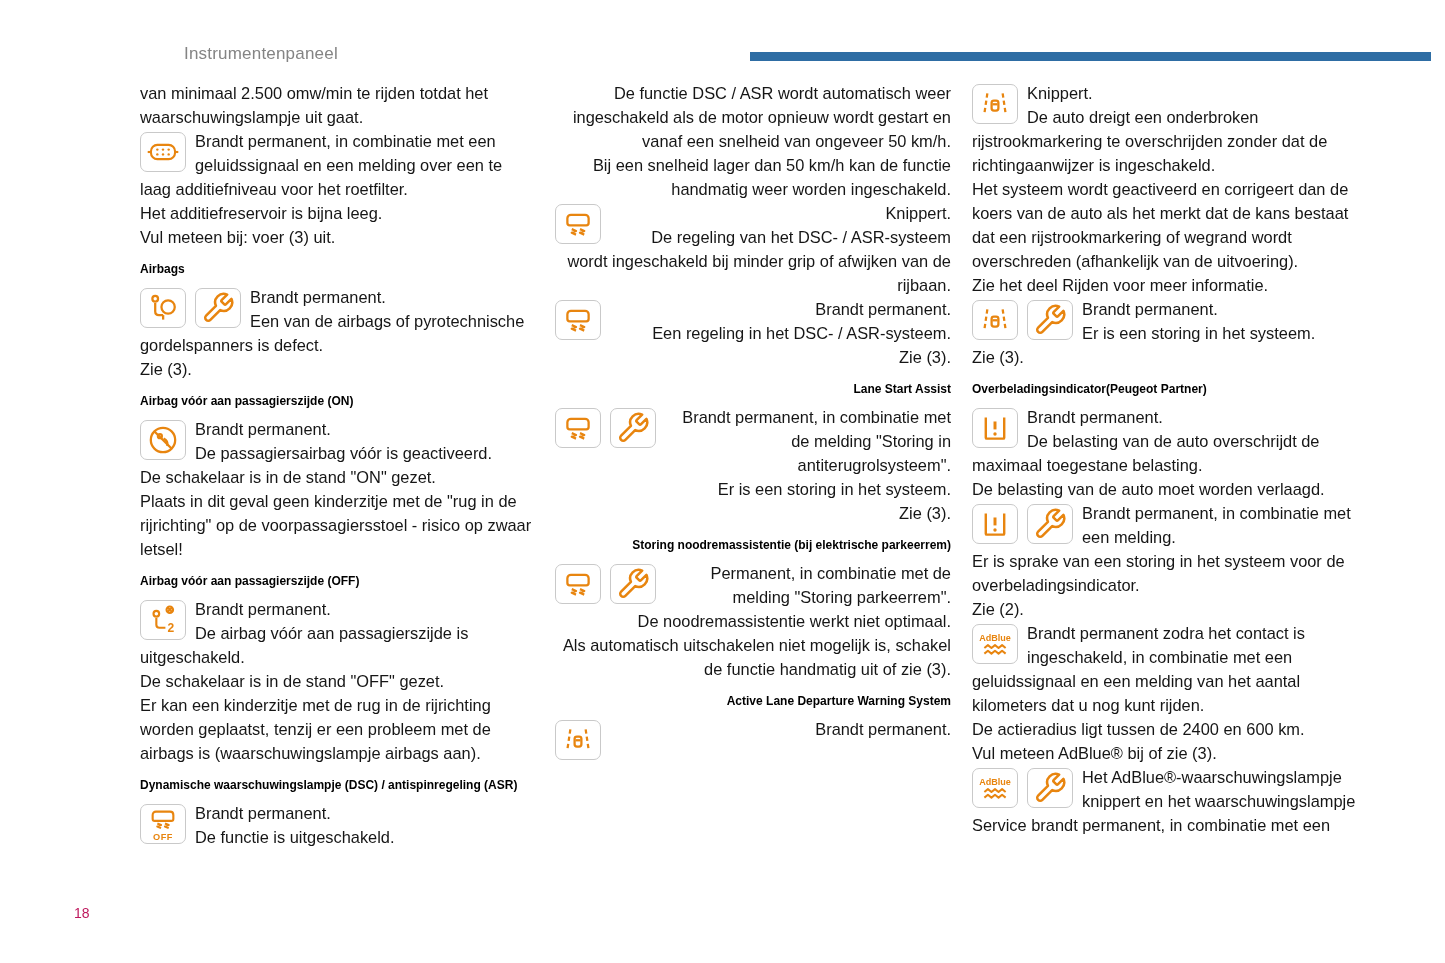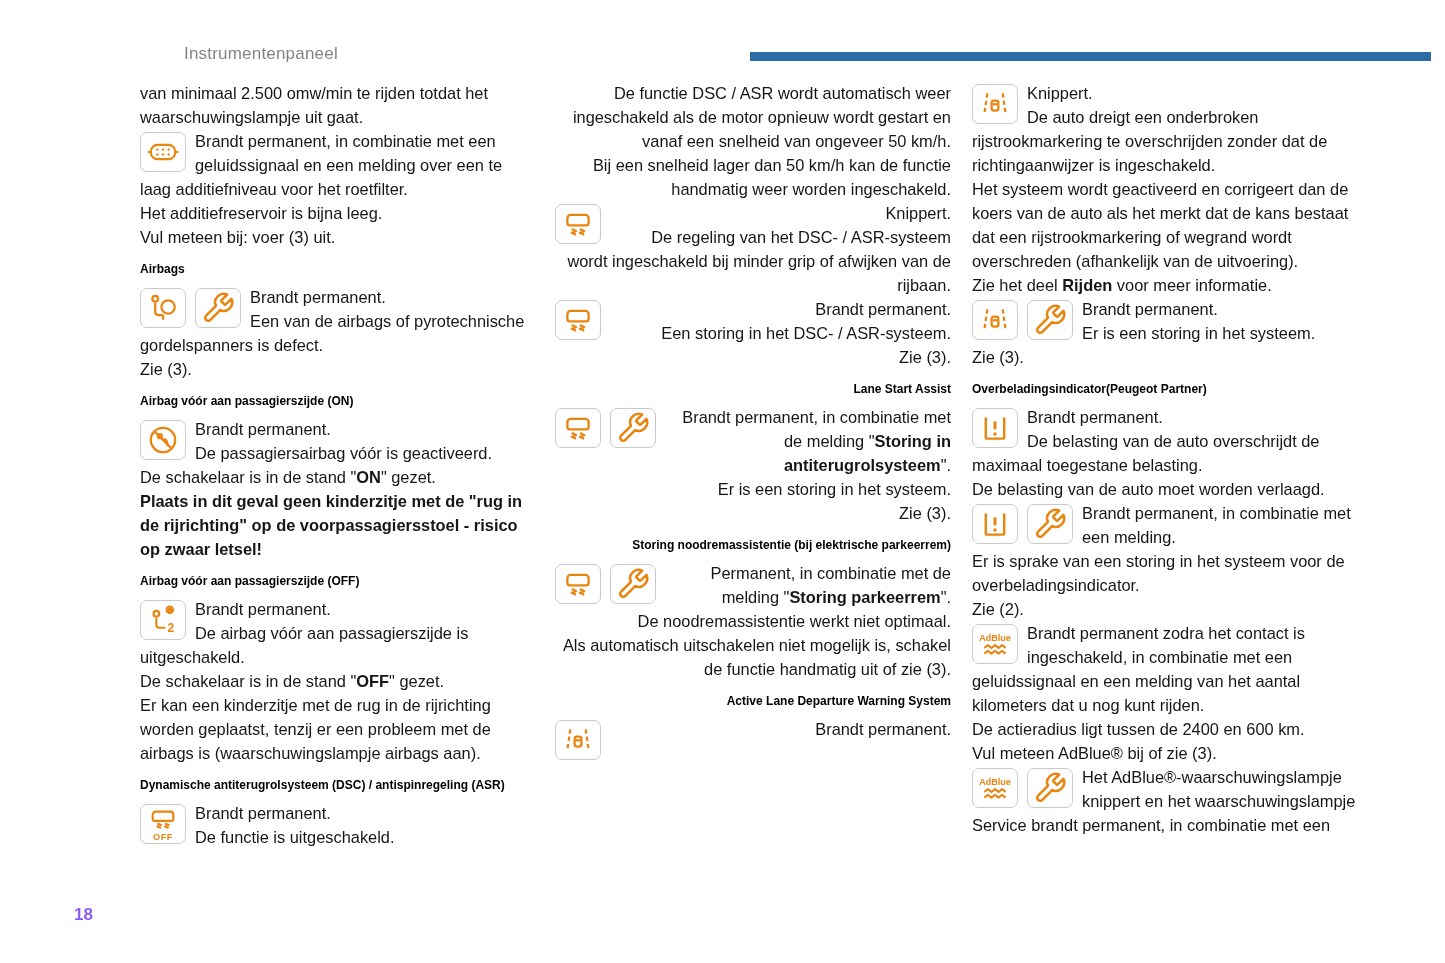--- a/index.html
+++ b/index.html
@@ -27,34 +27,34 @@
   .col-2 { left:555px;text-align:right; }
   .col-3 { left:972px; }
   .h {
     clear:left;
     font-weight:bold; font-size:12px; line-height:23px;
     margin-top:9px; margin-bottom:4px;
     color:#000;
   }
   .p { clear:left; }
   .ip { clear:left; }
-  .b { font-weight:bold; }
+  .b { font-weight:normal; }
   .iconbox {
     float:left;
     width:46px; height:40px;
     border:1px solid #c9c9c9; border-radius:7px;
     margin:3px 9px 3px 0;
     display:flex; align-items:center; justify-content:center;
     background:#fff;
     color:var(--icon-color, #e8850f);
   }
   .iconbox svg { width:34px; height:34px; display:block; }
   .pagenum {
     position:absolute; left:74px; top:905px;
-    font-weight:bold; font-size:17px; color:#8b5cf6;
+    font-weight:normal; font-size:14px; color:#be185d;
   }
 </style>
 </head>
 <body>
 
 <div class="header-label">Instrumentenpaneel</div>
 <div class="top-bar" style="background: rgb(46, 109, 164);"></div>
 
 <div class="col col-1">
     <div class="p"><span>van minimaal 2.500 omw/min te rijden totdat het waarschuwingslampje uit gaat.</span></div>
@@ -103,21 +103,21 @@
         <svg viewBox="0 0 24 24" fill="none" stroke="currentColor" stroke-width="1.5">
           <circle cx="16.8" cy="4.8" r="2.3"></circle>
           <path d="M15.2 3.2 L18.4 6.4 M18.4 3.2 L15.2 6.4"></path>
           <circle cx="7.3" cy="7.6" r="2"></circle>
           <path d="M7.3 10.6 v4.8 c0 1.3 .9 2.1 2.2 2.1 h4.2"></path>
           <text x="17.6" y="20.5" font-size="8.5" font-weight="bold" fill="currentColor" stroke="none" text-anchor="middle" font-family="Liberation Sans, sans-serif">2</text>
         </svg>
       </span><span>Brandt permanent.</span><br><span>De airbag vóór aan passagierszijde is uitgeschakeld.</span></div>
     <div class="p"><span>De schakelaar is in de stand "</span><span class="b">OFF</span><span>" gezet.</span></div>
     <div class="p"><span>Er kan een kinderzitje met de rug in de rijrichting worden geplaatst, tenzij er een probleem met de airbags is (waarschuwingslampje airbags aan).</span></div>
-    <div class="h">Dynamische antiterugrolsysteem (DSC) / antispinregeling (ASR)</div>
+    <div class="h">Dynamische waarschuwingslampje (DSC) / antispinregeling (ASR)</div>
     <div class="ip"><span class="iconbox">
         <svg viewBox="0 0 24 24" fill="none" stroke="currentColor" stroke-width="1.5" stroke-linejoin="round">
           <path d="M7 3.3 h10 c1.3 0 2.3 1 2.3 2.3 v2.8 c0 .8-.6 1.4-1.4 1.4 H6.1 c-.8 0-1.4-.6-1.4-1.4 V5.6 c0-1.3 1-2.3 2.3-2.3 z"></path>
           <path d="M8 11.6 l2.6 1.1 -2.6 1.1 2.6 1.1"></path>
           <path d="M13.4 11.6 l2.6 1.1 -2.6 1.1 2.6 1.1"></path>
           <text x="12" y="23" font-size="6.5" font-weight="bold" fill="currentColor" stroke="none" text-anchor="middle" letter-spacing="0.4" font-family="Liberation Sans, sans-serif">OFF</text>
         </svg>
       </span><span>Brandt permanent.</span><br><span>De functie is uitgeschakeld.</span></div>
   </div>
 <div class="col col-2">
@@ -129,21 +129,21 @@
           <path d="M7.6 15.6 l3 1.3 -3 1.3 3 1.3"></path>
           <path d="M13.4 15.6 l3 1.3 -3 1.3 3 1.3"></path>
         </svg>
       </span><span>Knippert.</span><br><span>De regeling van het DSC- / ASR-systeem wordt ingeschakeld bij minder grip of afwijken van de rijbaan.</span></div>
     <div class="ip"><span class="iconbox">
         <svg viewBox="0 0 24 24" fill="none" stroke="currentColor" stroke-width="1.6" stroke-linejoin="round">
           <path d="M7 5.5 h10 c1.4 0 2.5 1.1 2.5 2.5 v3.3 c0 .9-.7 1.6-1.6 1.6 H6.1 c-.9 0-1.6-.7-1.6-1.6 V8 c0-1.4 1.1-2.5 2.5-2.5 z"></path>
           <path d="M7.6 15.6 l3 1.3 -3 1.3 3 1.3"></path>
           <path d="M13.4 15.6 l3 1.3 -3 1.3 3 1.3"></path>
         </svg>
-      </span><span>Brandt permanent.</span><br><span>Een storing in het DSC- / ASR-systeem.</span></div>
+      </span><span>Brandt permanent.</span><br><span>Een regeling in het DSC- / ASR-systeem.</span></div>
     <div class="p"><span>Zie (3).</span></div>
     <div class="h">Lane Start Assist</div>
     <div class="ip"><span class="iconbox">
         <svg viewBox="0 0 24 24" fill="none" stroke="currentColor" stroke-width="1.6" stroke-linejoin="round">
           <path d="M7 5.5 h10 c1.4 0 2.5 1.1 2.5 2.5 v3.3 c0 .9-.7 1.6-1.6 1.6 H6.1 c-.9 0-1.6-.7-1.6-1.6 V8 c0-1.4 1.1-2.5 2.5-2.5 z"></path>
           <path d="M7.6 15.6 l3 1.3 -3 1.3 3 1.3"></path>
           <path d="M13.4 15.6 l3 1.3 -3 1.3 3 1.3"></path>
         </svg>
       </span><span class="iconbox">
         <svg viewBox="0 0 24 24" fill="none" stroke="currentColor" stroke-width="1.8" stroke-linejoin="round">

